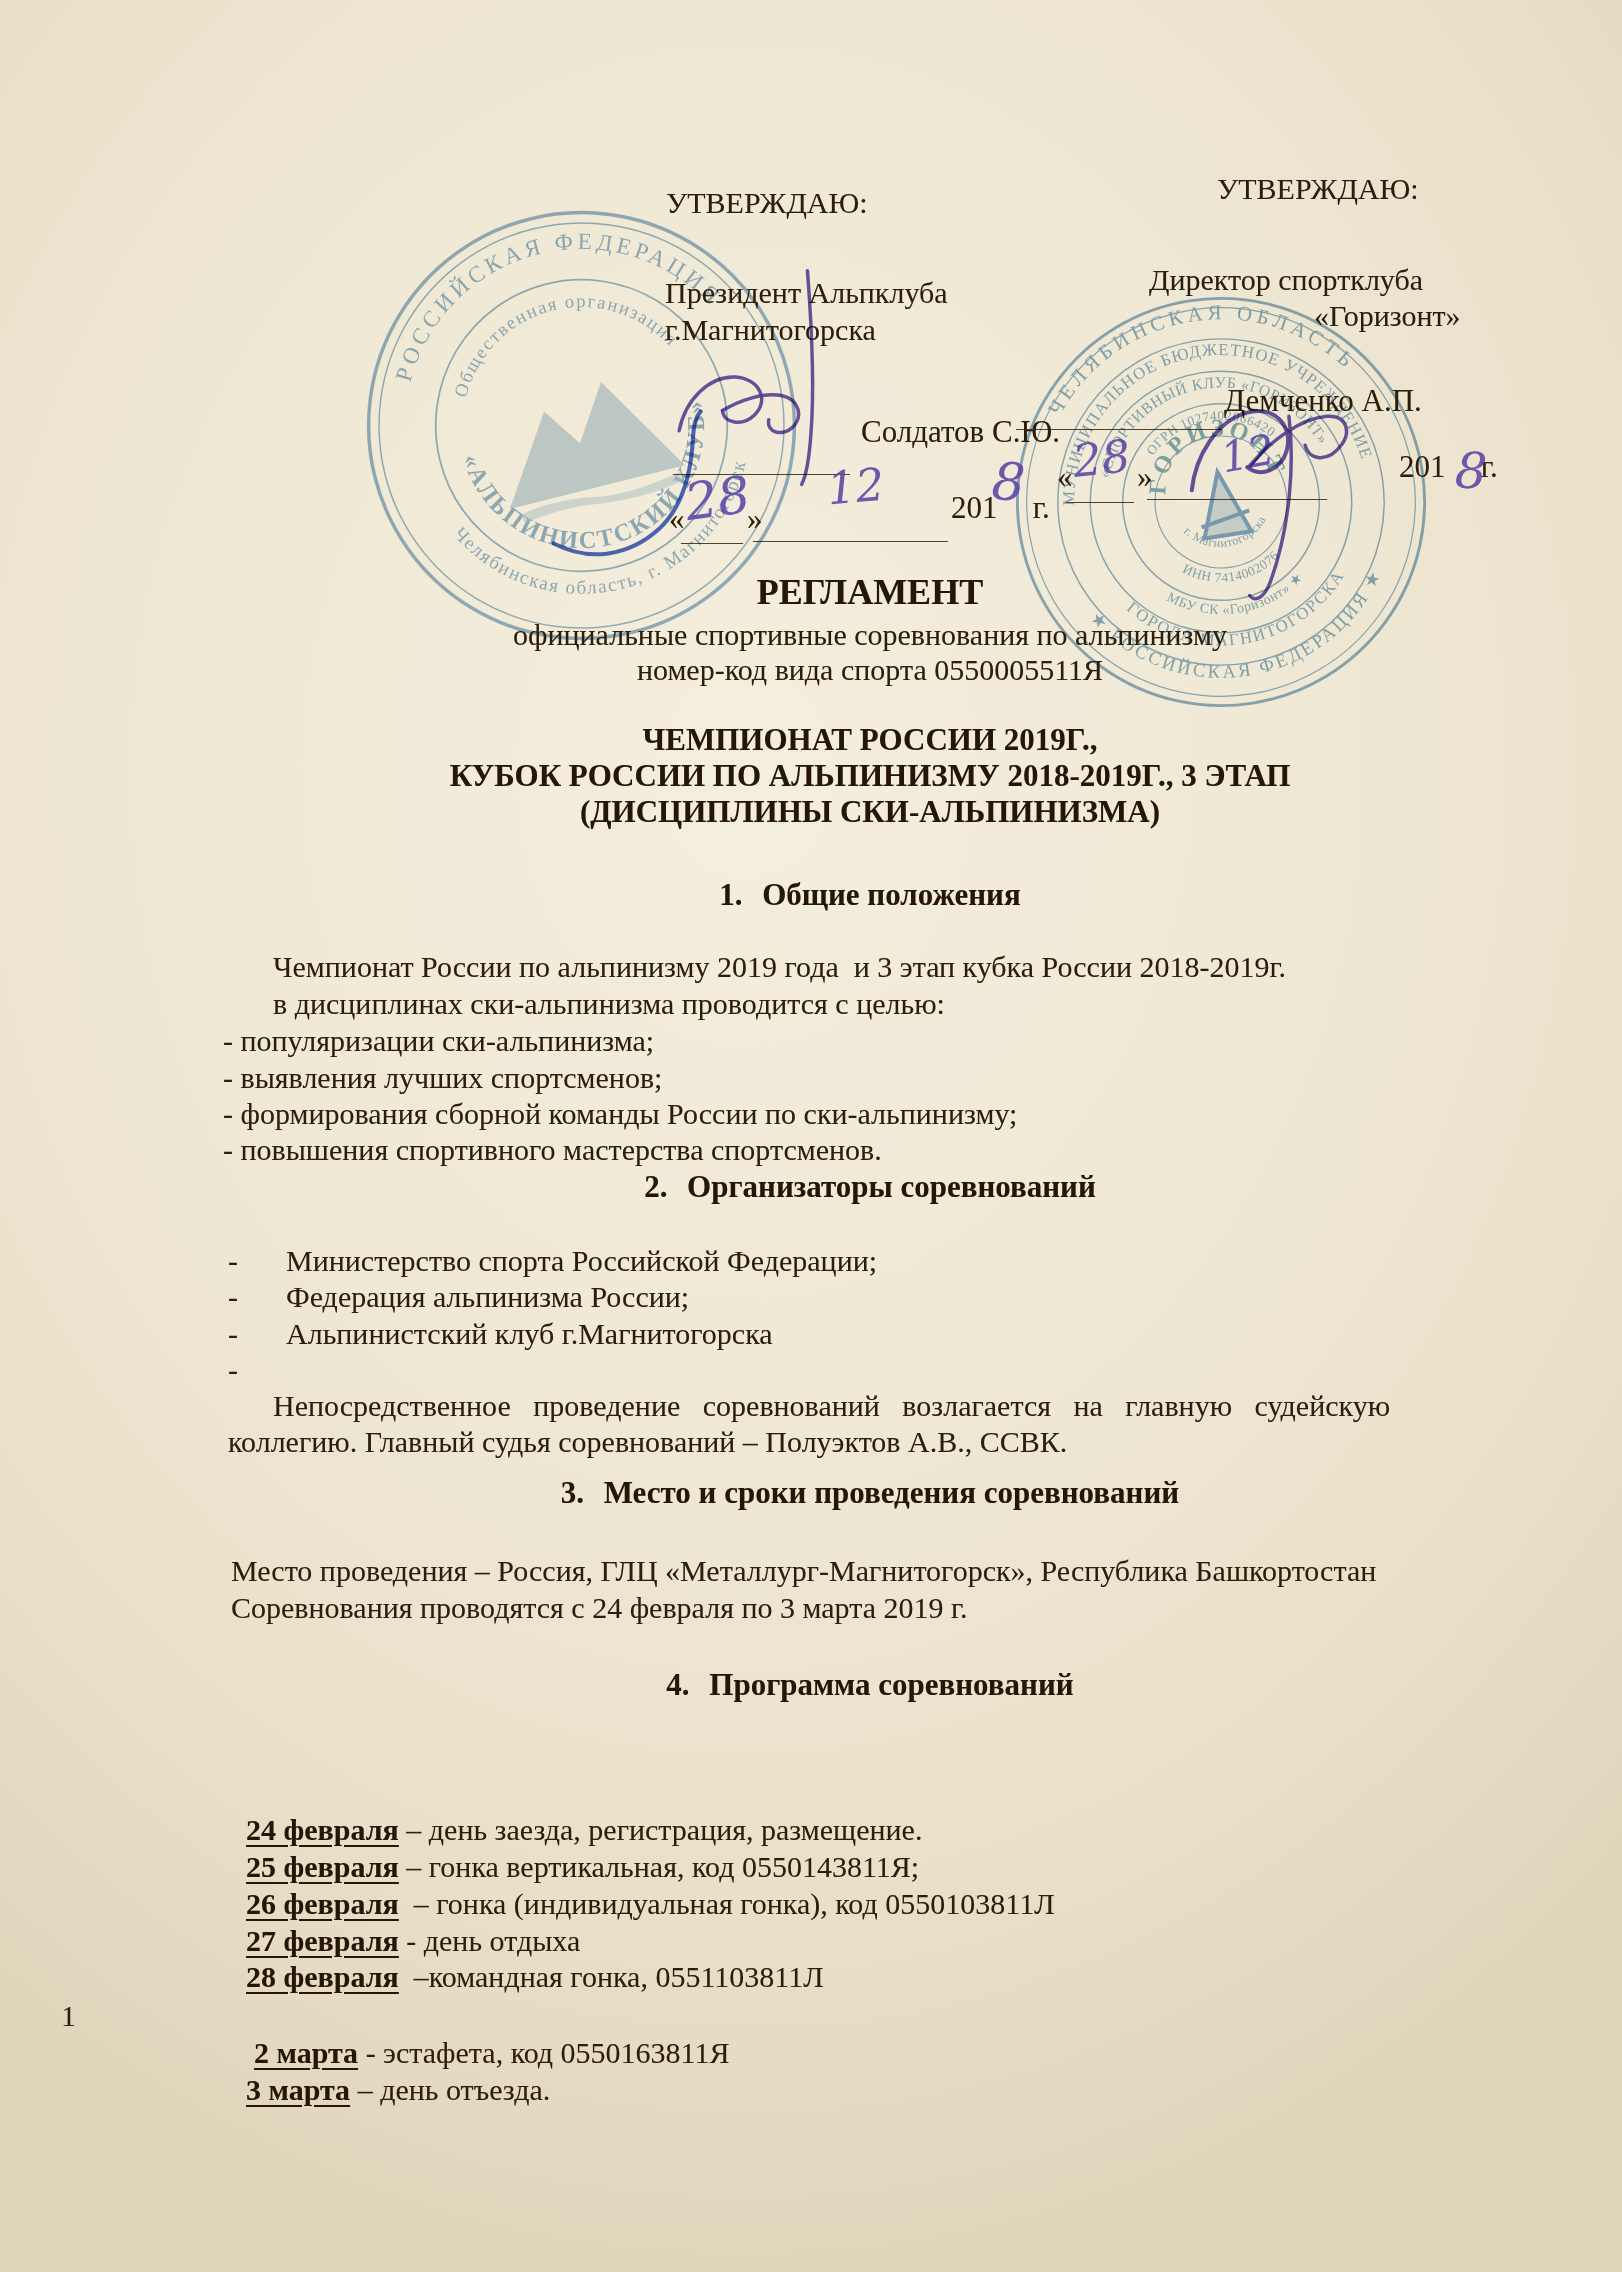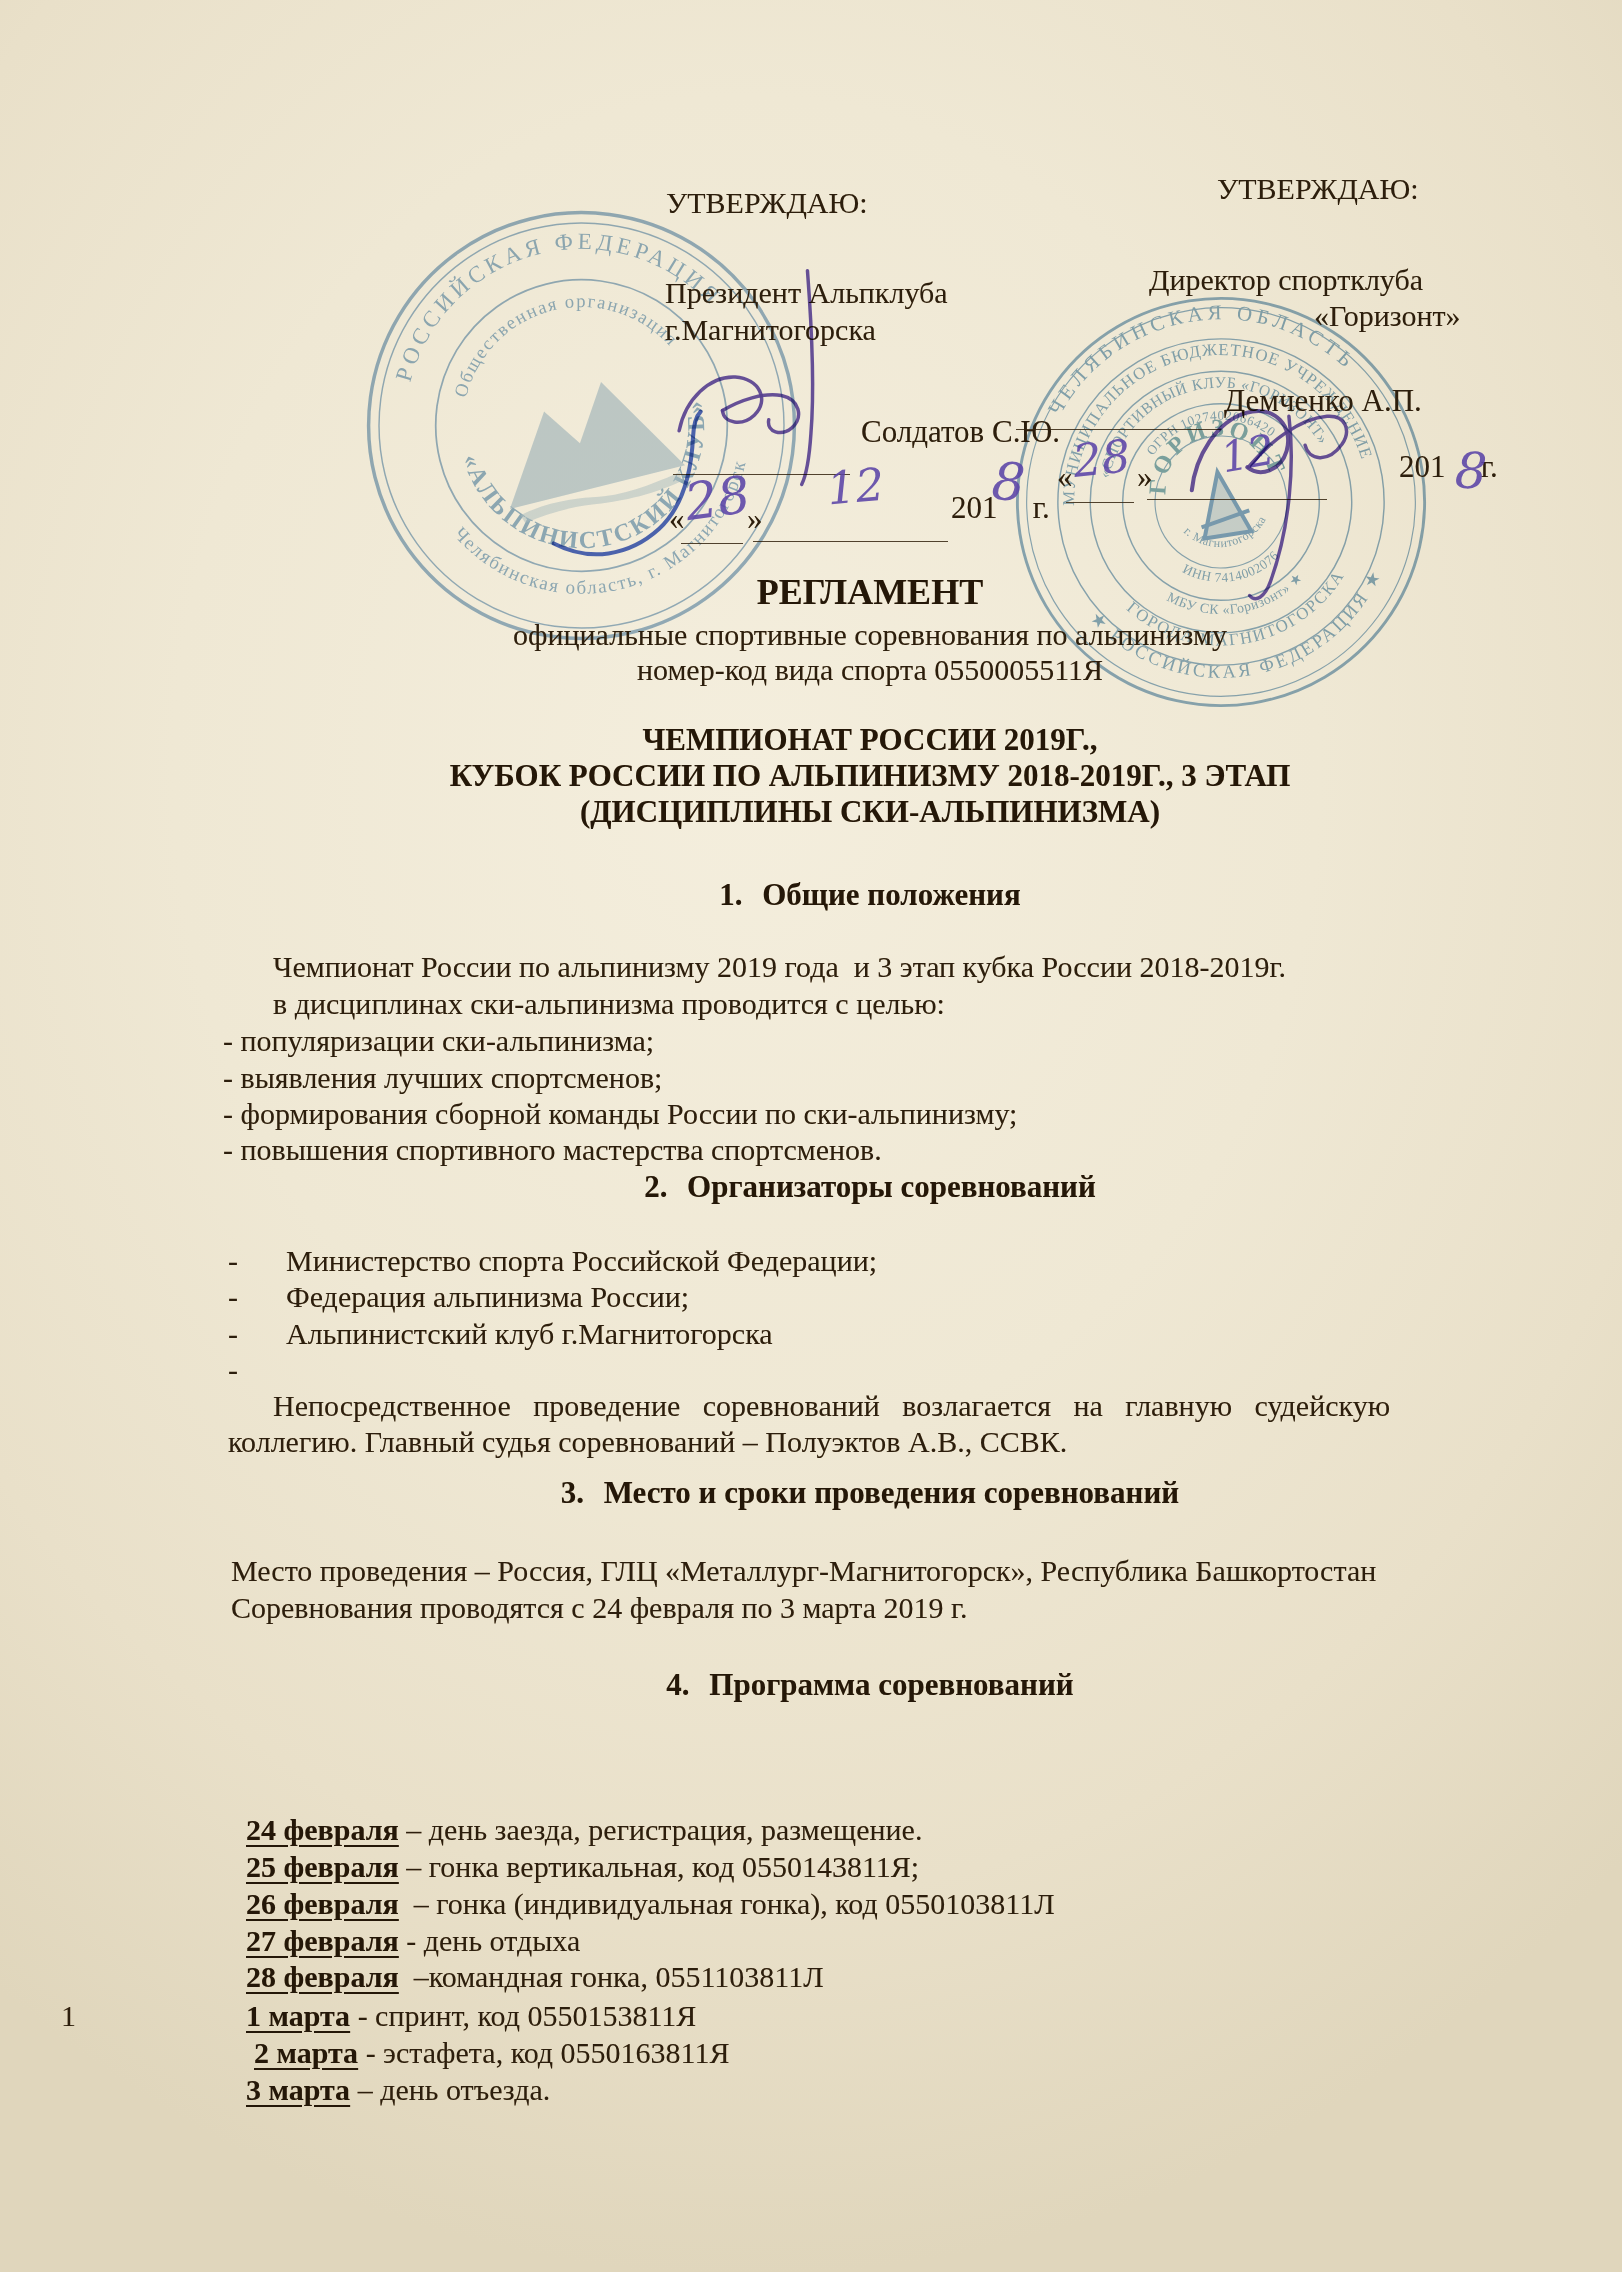--- a/index.html
+++ b/index.html
@@ -207,18 +207,17 @@
 
   <div class="abs t bold cblock" style="top:1667px;font-size:31px;"><span>4.</span><span class="num-gap"></span><span>Программа соревнований</span></div>
 
   <div class="abs t" style="left:61px;top:1999px;">1</div>
 
   <div class="abs t" style="left:234px;top:1813px;"><span class="sched-date">24 февраля</span><span> – день заезда, регистрация, размещение.</span></div>
   <div class="abs t" style="left:234px;top:1850px;"><span class="sched-date">25 февраля</span><span> – гонка вертикальная, код 0550143811Я;</span></div>
   <div class="abs t" style="left:234px;top:1887px;"><span class="sched-date">26 февраля</span><span>  – гонка (индивидуальная гонка), код 0550103811Л</span></div>
   <div class="abs t" style="left:234px;top:1924px;"><span class="sched-date">27 февраля</span><span> - день отдыха</span></div>
   <div class="abs t" style="left:234px;top:1960px;"><span class="sched-date">28 февраля</span><span>  –командная гонка, 0551103811Л</span></div>
-  <div class="abs t" style="left:234px;top:1999px;"><span class="sched-date">1 марта</span><span> - спринт, код 0550153811Я</span></div>
   <div class="abs t" style="left:242px;top:2036px;"><span class="sched-date">2 марта</span><span> - эстафета, код 0550163811Я</span></div>
   <div class="abs t" style="left:234px;top:2073px;"><span class="sched-date">3 марта</span><span> – день отъезда.</span></div>
 
 </div>
 
 
 </body></html>

